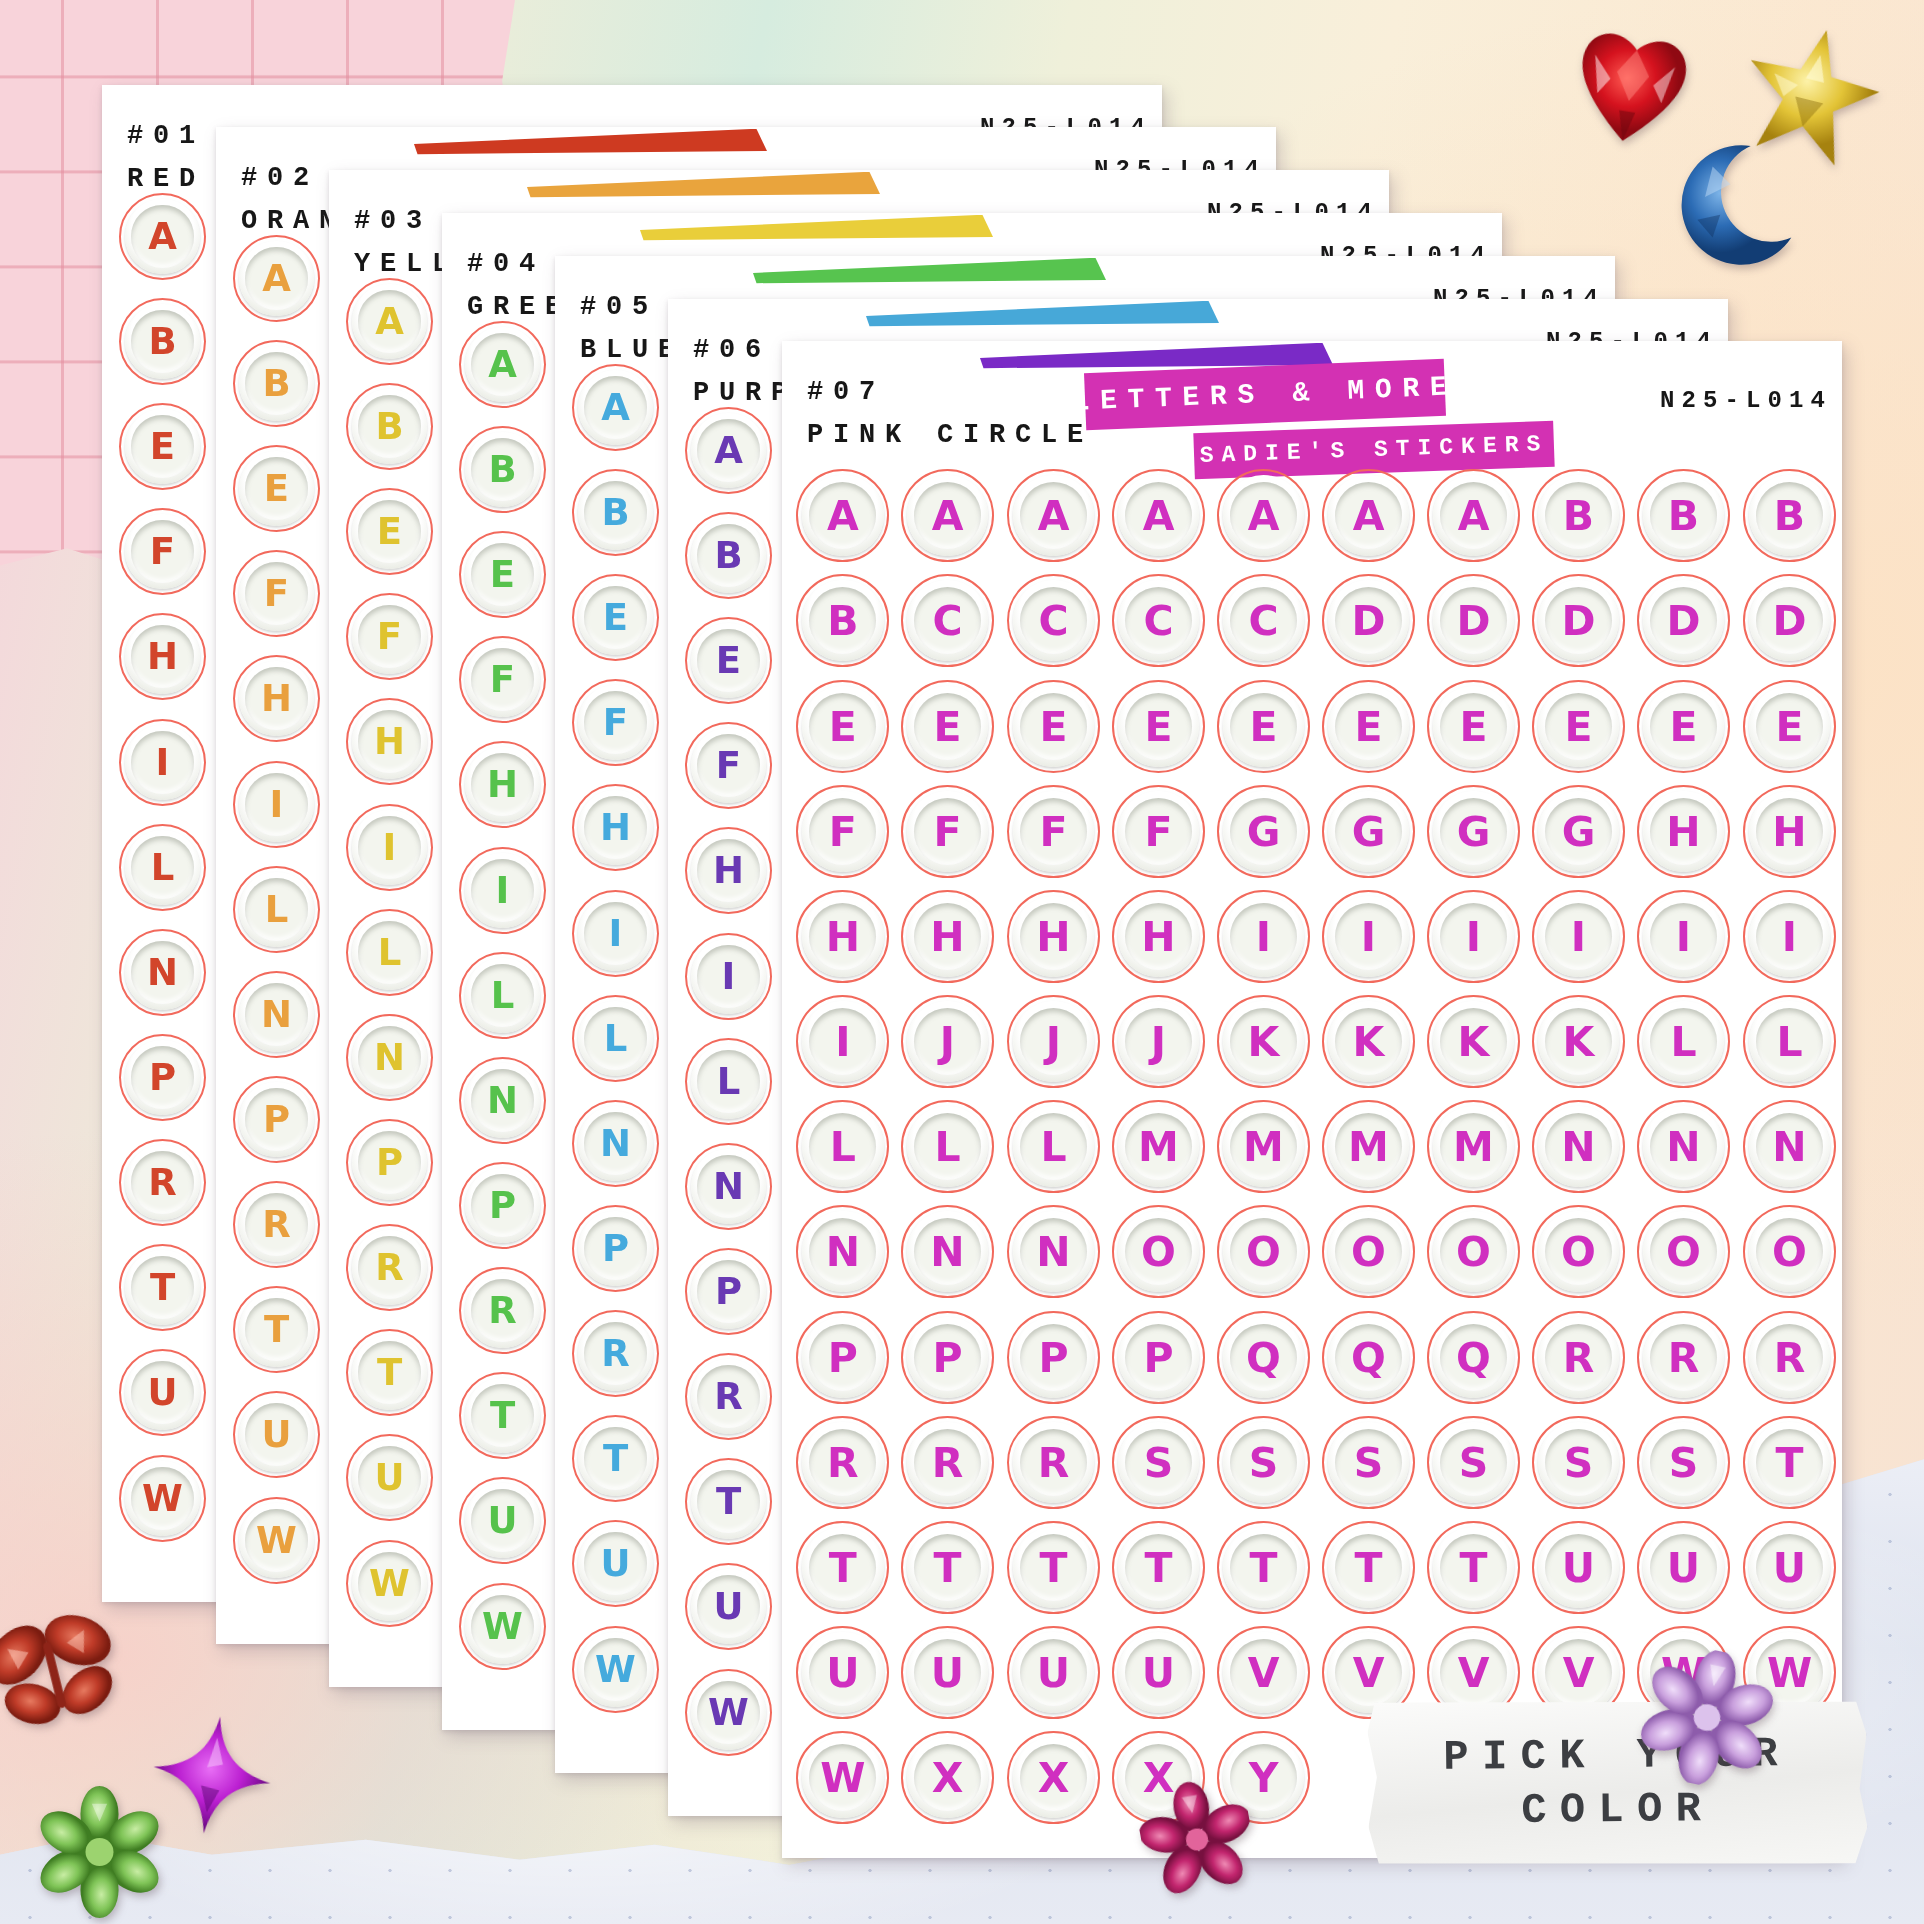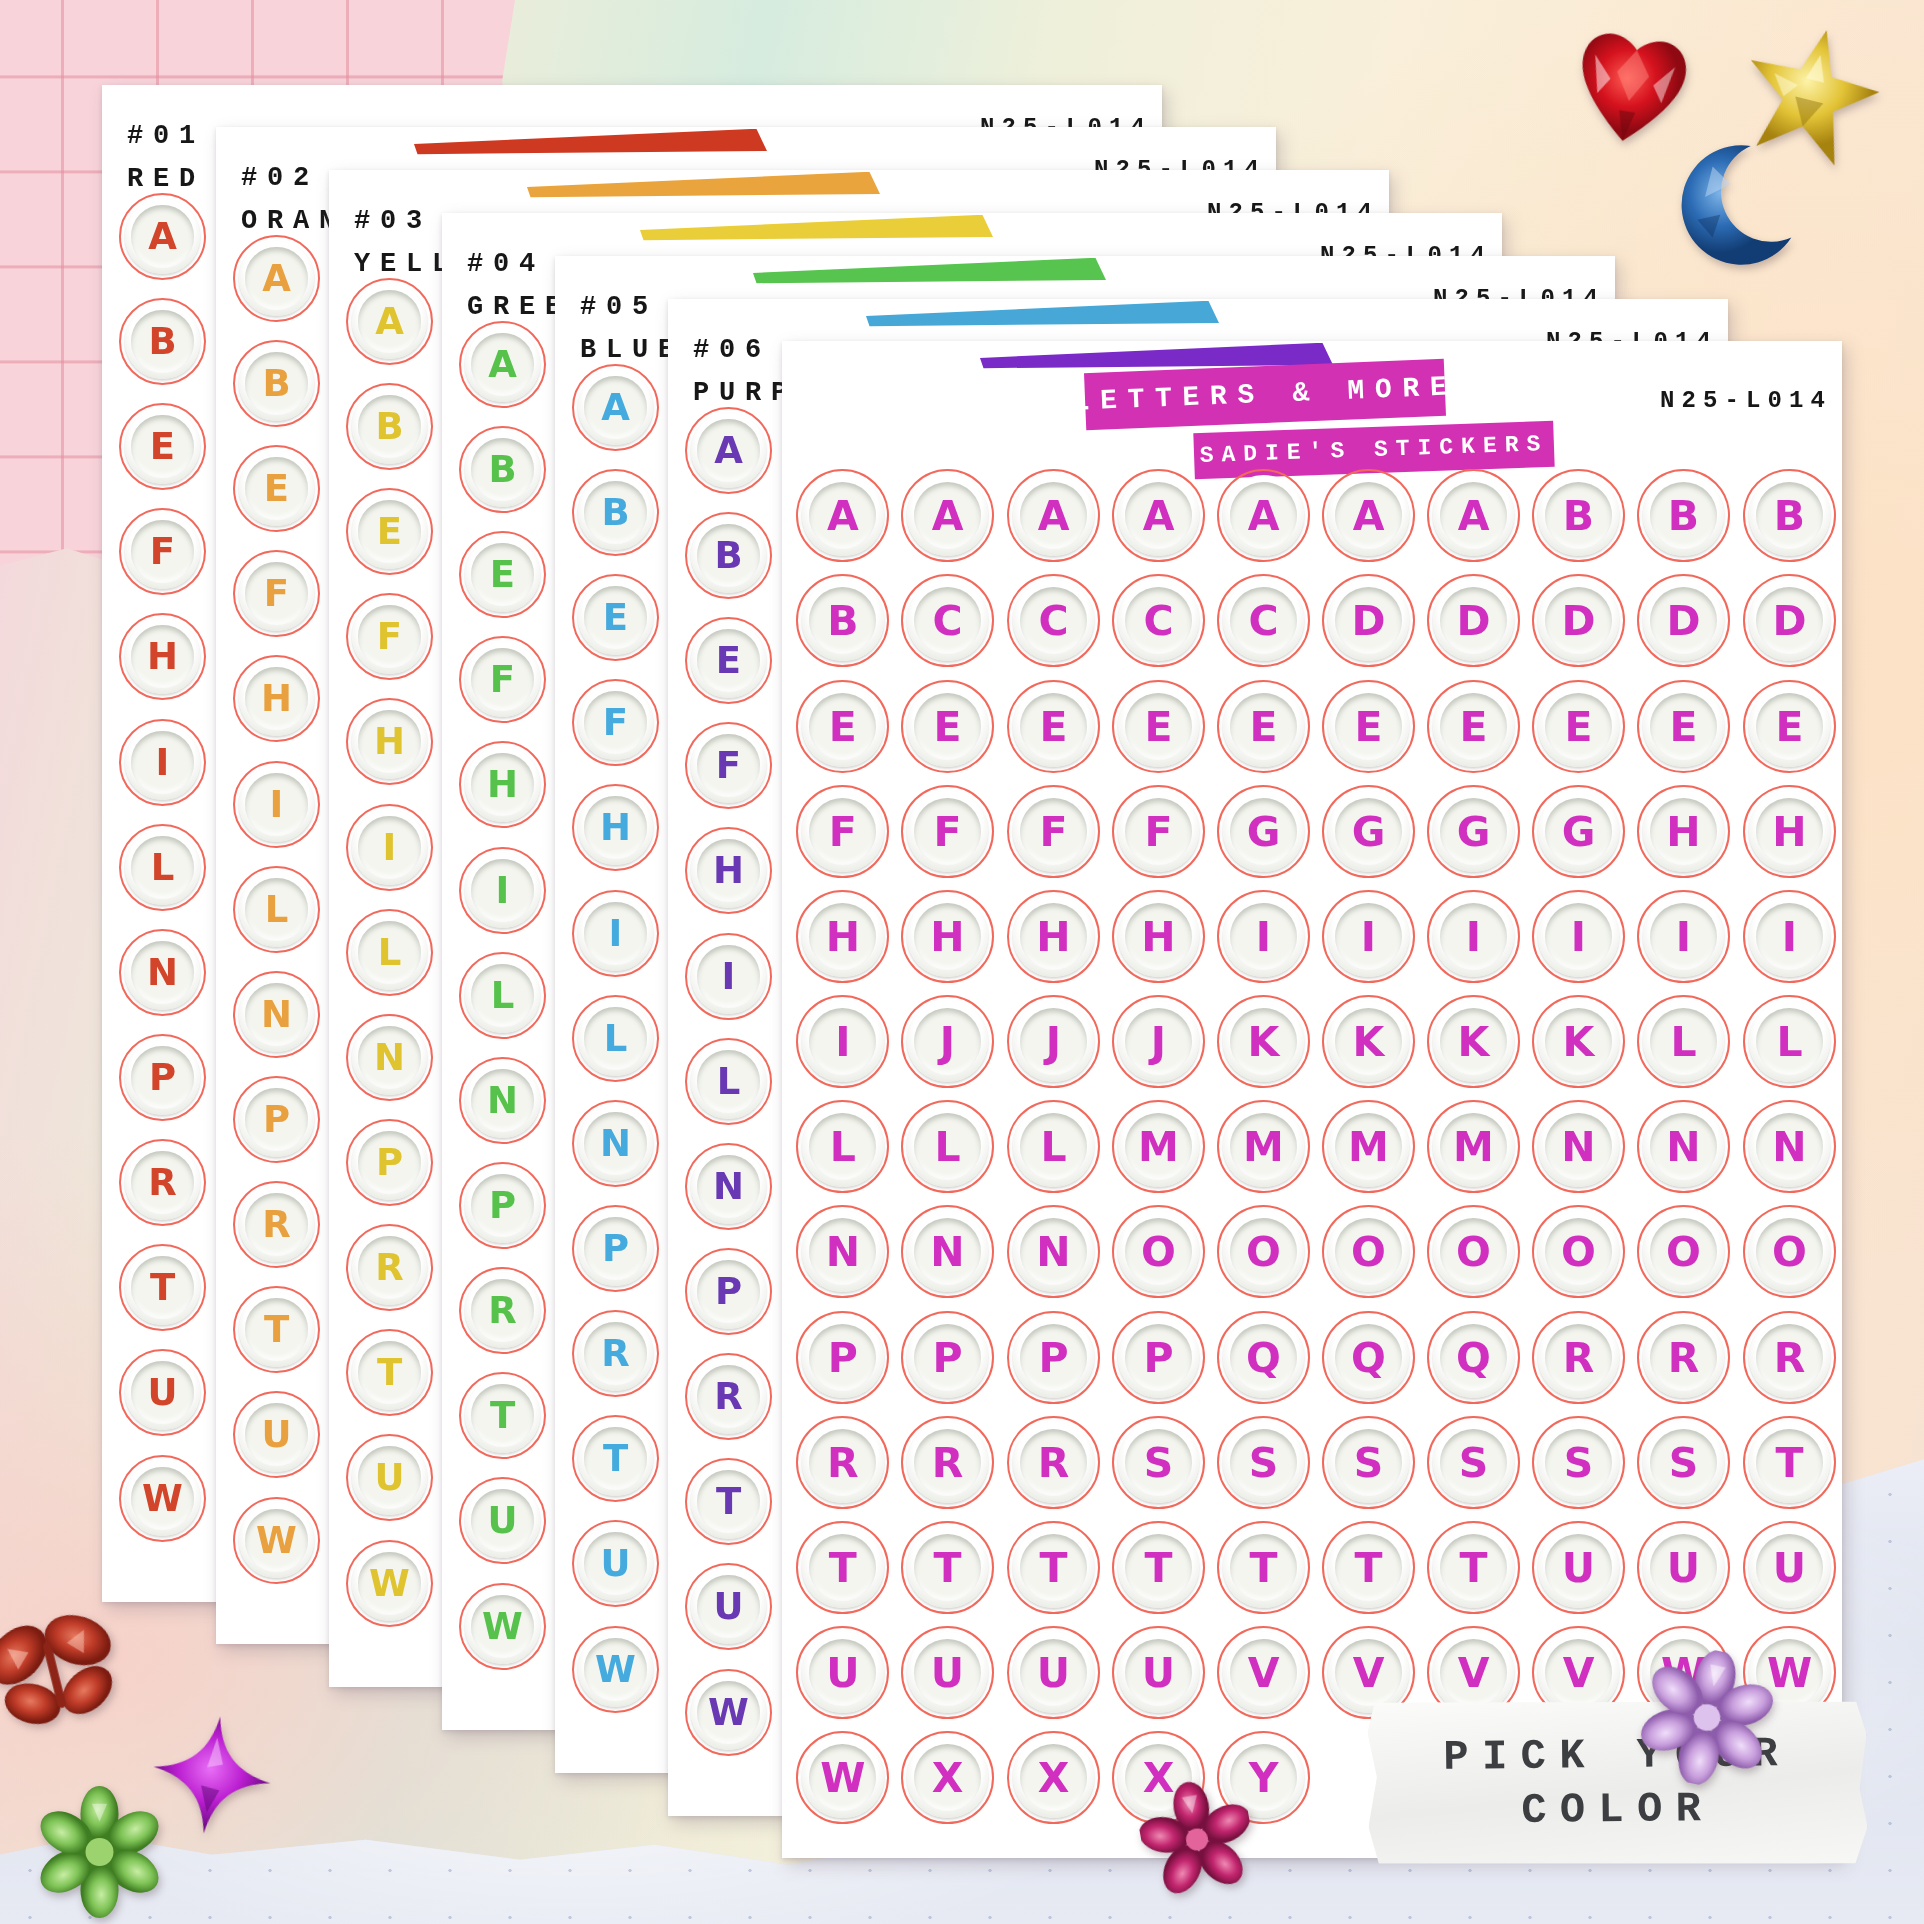--- a/index.html
+++ b/index.html
@@ -778,20 +778,22 @@
       </div>
       <div class="sticker" style="left: 17px; top: 1370px; width: 87px; height: 87px;">
         <div class="bead">
           <div class="face">
             <span class="glyph" style="color: rgb(105, 57, 179); font-size: 37px;">W</span>
           </div>
         </div>
       </div>
     </div>
     <div class="sheet" style="left: 782px; top: 341px; z-index: 9;">
+      <div class="sheet-label">#07
+PINK CIRCLE</div>
       <div class="color-stripe" style="background: rgb(122, 42, 198);"></div>
       <div class="sheet-code" style="top: 46px;">N25-L014</div>
       <div class="brand-box">LETTERS &amp; MORE</div>
       <div class="brand-box2">SADIE'S STICKERS</div>
       <div class="sticker" style="left: 14.3px; top: 128px; width: 93px; height: 93px;">
         <div class="bead">
           <div class="face">
             <span class="glyph" style="color: rgb(208, 47, 192); font-size: 41px;">A</span>
           </div>
         </div>

